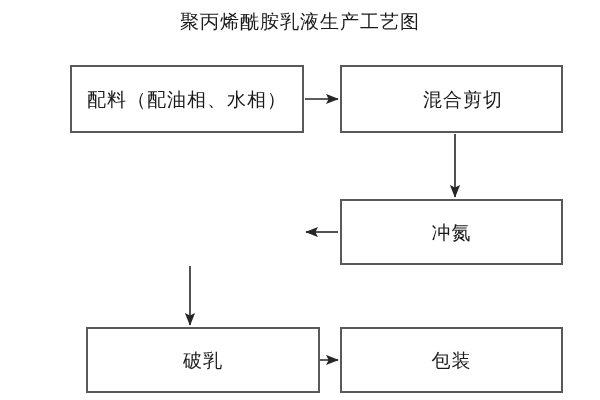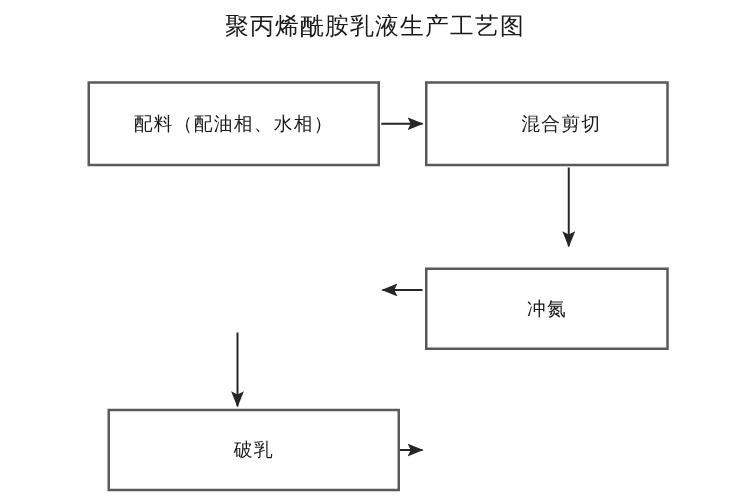--- a/index.html
+++ b/index.html
@@ -38,31 +38,31 @@
     position: absolute;
     box-sizing: border-box;
     border: 2px solid #595959;
     background: #ffffff;
     display: flex;
     align-items: center;
     justify-content: center;
     text-align: center;
   }
   .node-label {
-    font-size: 15px;
+    font-size: 19px;
     line-height: 24px;
     letter-spacing: 1px;
     color: #1a1a1a;
     white-space: nowrap;
   }
   
   #node-ingredients { left: 70px;  top: 65px;  width: 234px; height: 68px; }
-  #node-mixshear    { left: 340px; top: 65px;  width: 195px; height: 68px; padding-left: 23px; }
+  #node-mixshear    { left: 340px; top: 65px;  width: 223px; height: 68px; padding-left: 23px; }
   #node-initpoly    { left: 70px;  top: 199px; width: 234px; height: 66px; }
-  #node-nitrogen    { left: 340px; top: 214px; width: 195px; height: 66px; }
+  #node-nitrogen    { left: 340px; top: 199px; width: 223px; height: 66px; }
   #node-demulsify   { left: 70px;  top: 327px; width: 234px; height: 66px; margin-left: 16px; }
   #node-packaging   { left: 340px; top: 327px; width: 223px; height: 66px; }
 
   .edge-layer {
     position: absolute;
     left: 0;
     top: 0;
     width: 600px;
     height: 400px;
     pointer-events: none;
@@ -108,14 +108,17 @@
 
 
   <div class="node-box" id="node-nitrogen">
     <span class="node-label">冲氮</span>
   </div>
 
   <div class="node-box" id="node-demulsify">
     <span class="node-label">破乳</span>
   </div>
 
+  <div class="node-box" id="node-packaging">
+    <span class="node-label">包装</span>
+  </div>
 
 </div>
 
 </body></html>

